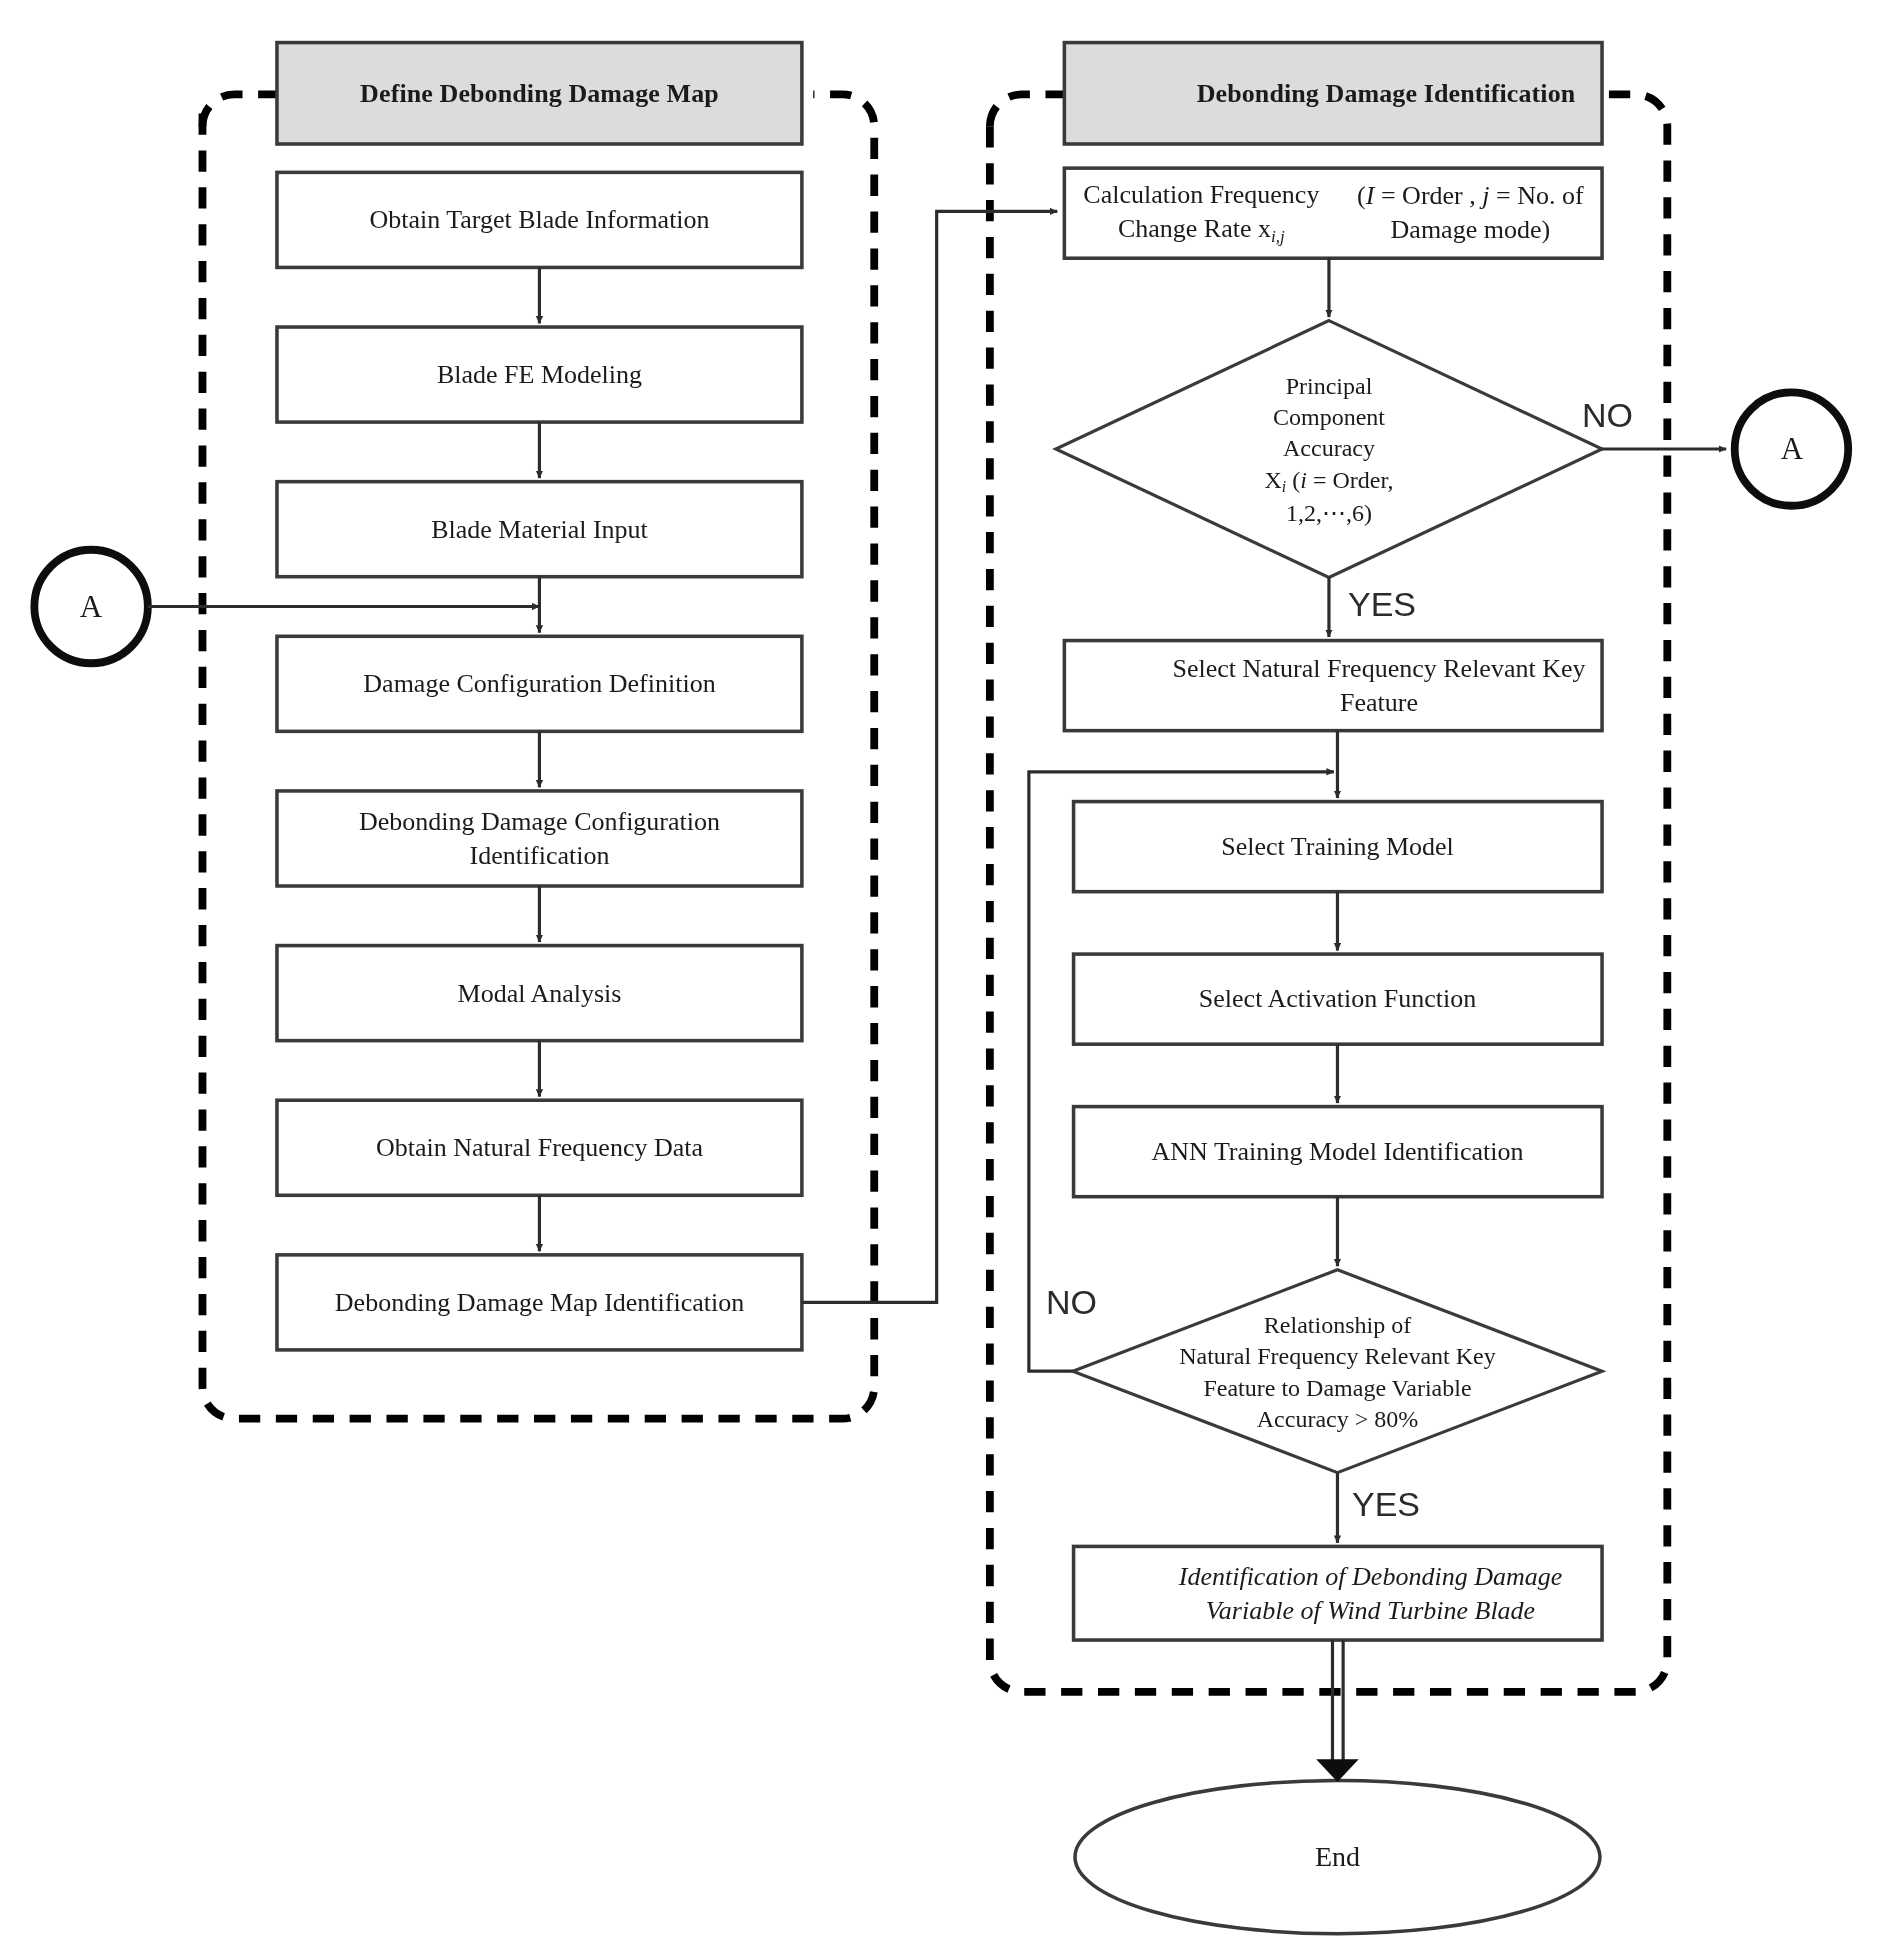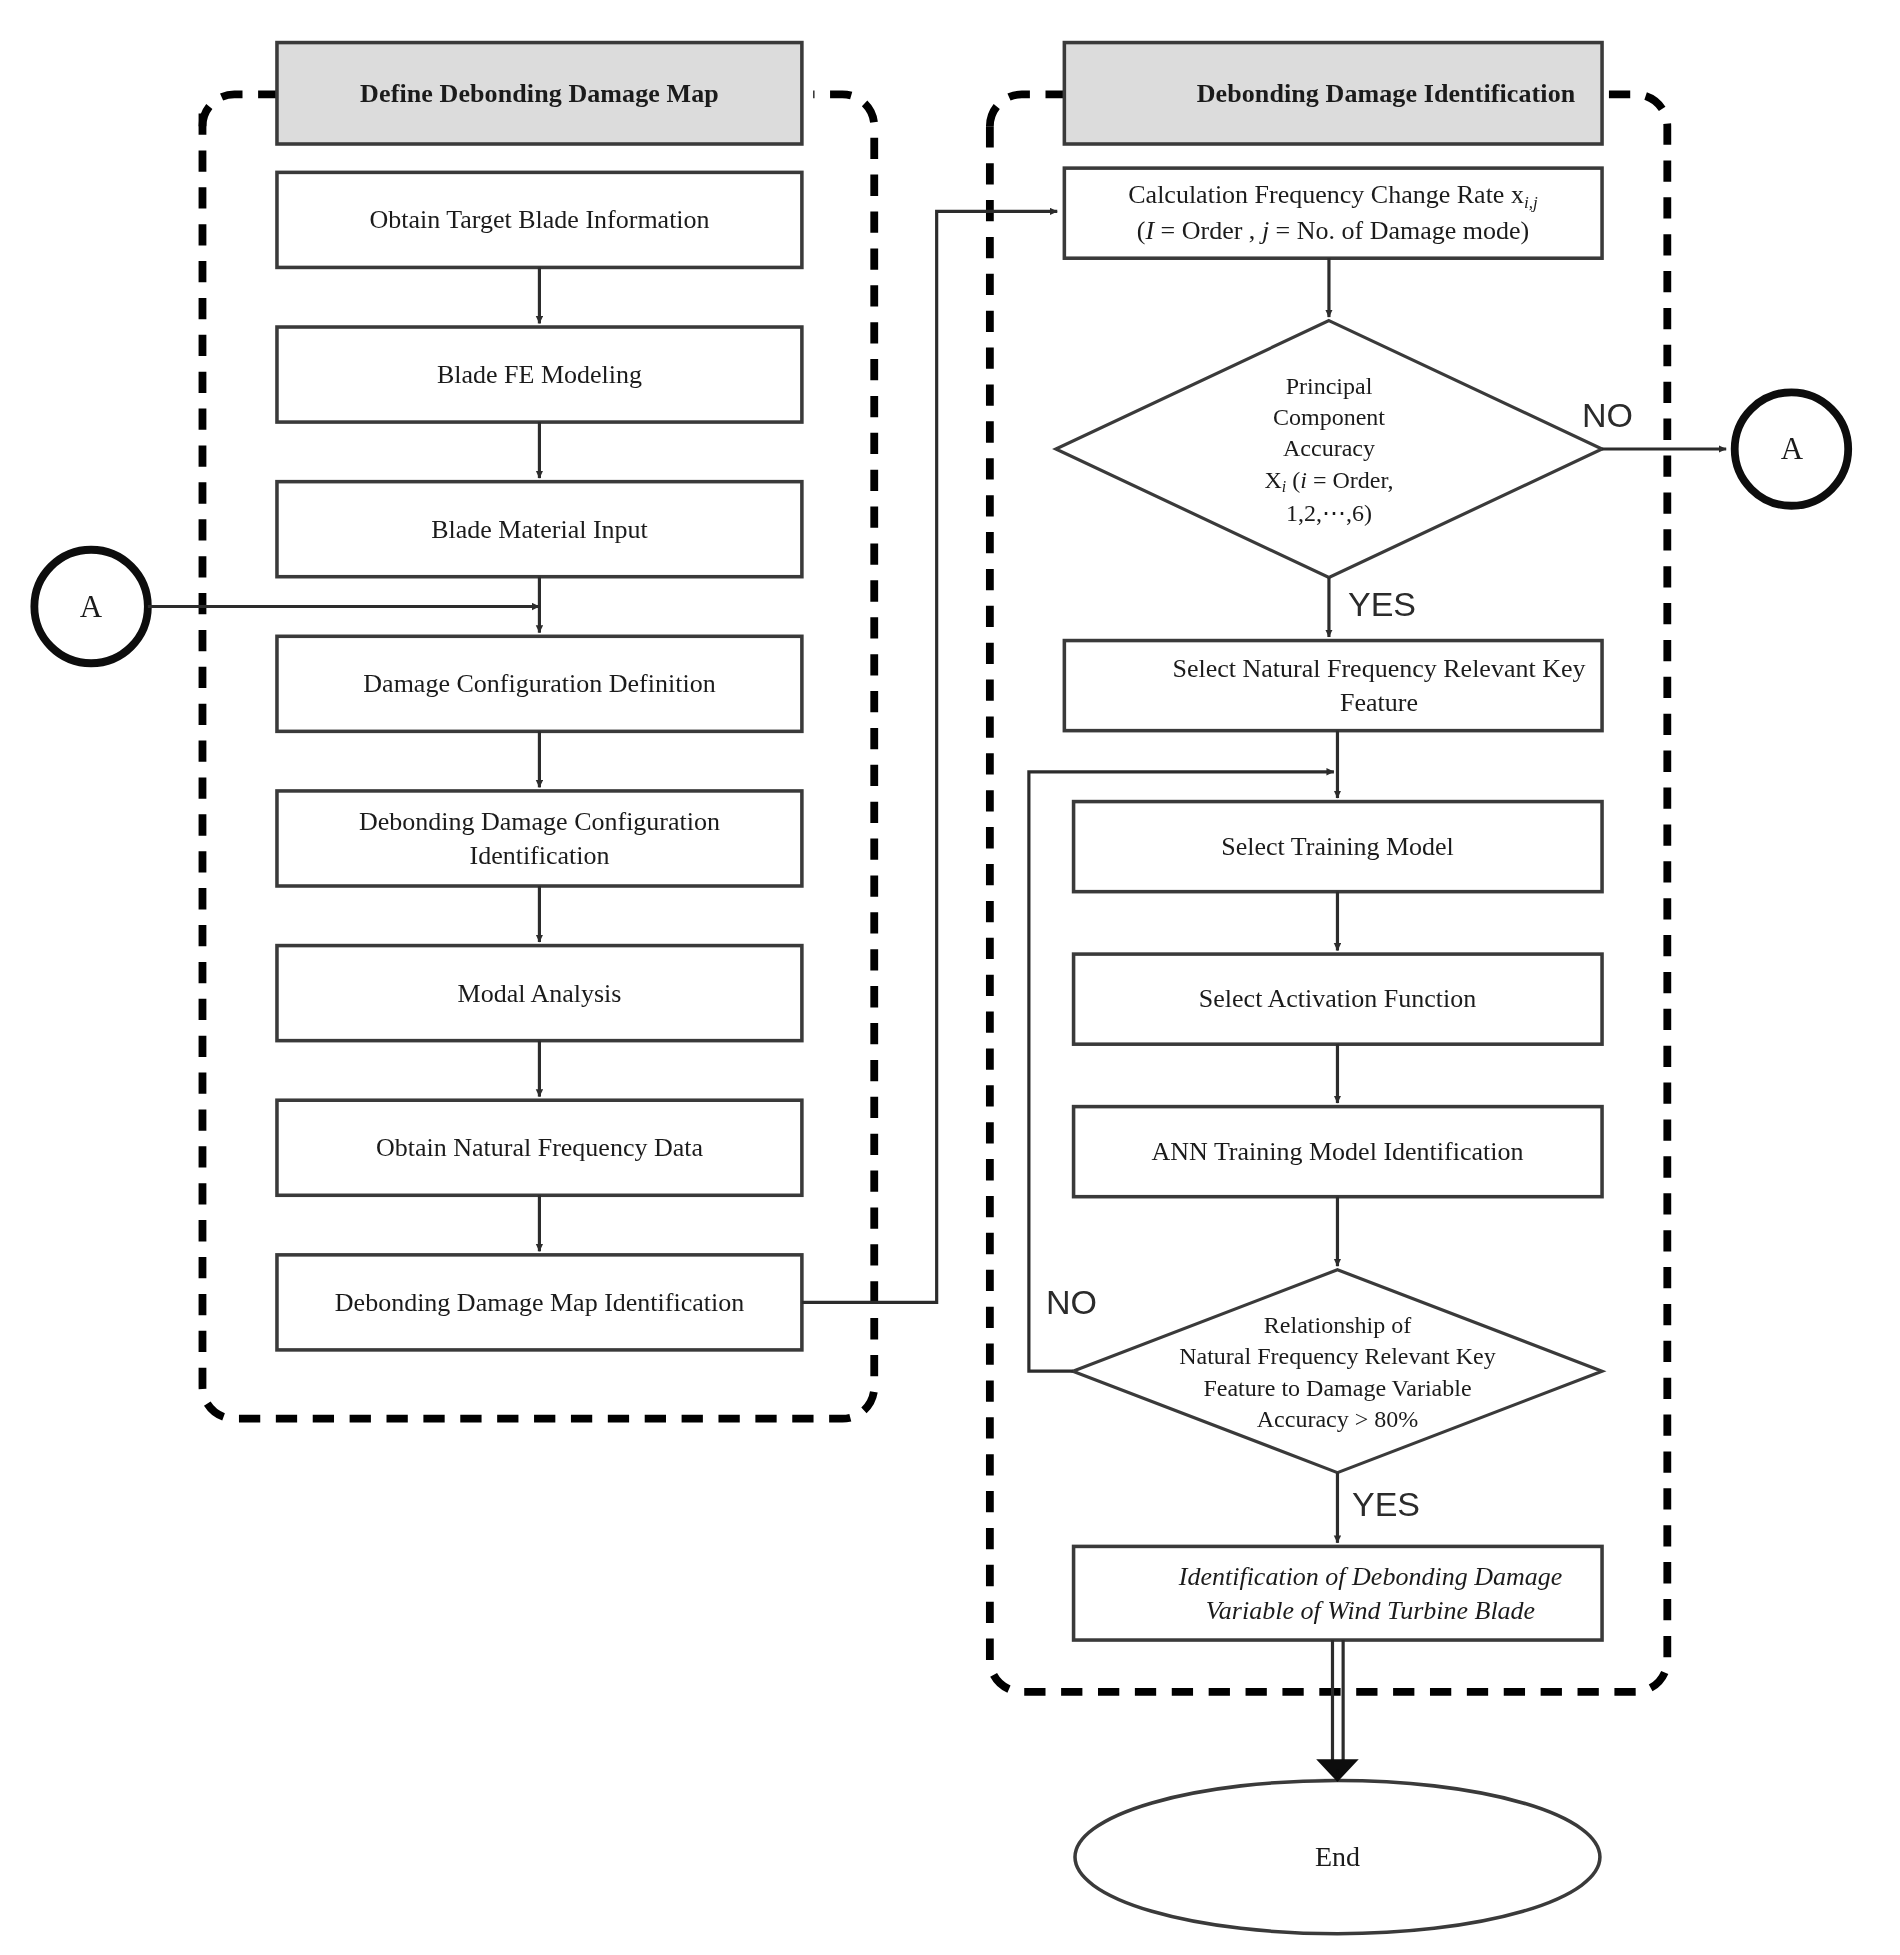--- a/index.html
+++ b/index.html
@@ -122,21 +122,21 @@
   <div class="nodetext box-label" style="left:277px;top:636px;width:525px;height:95px;">Damage Configuration Definition</div>
   <div class="nodetext box-label ml" style="left:277px;top:791px;width:525px;height:95px;white-space:pre-line;">Debonding Damage Configuration
 Identification</div>
   <div class="nodetext box-label" style="left:277px;top:946px;width:525px;height:95px;">Modal Analysis</div>
   <div class="nodetext box-label" style="left:277px;top:1100px;width:525px;height:95px;">Obtain Natural Frequency Data</div>
   <div class="nodetext box-label" style="left:277px;top:1255px;width:525px;height:95px;">Debonding Damage Map Identification</div>
 
   <div class="nodetext conn-label" style="left:34px;top:550px;width:114px;height:114px;">A</div>
   <div class="nodetext conn-label" style="left:1735px;top:392px;width:114px;height:114px;">A</div>
 
-  <div class="nodetext box-label" style="left:1064px;top:168px;width:538px;height:90px;flex-direction:column;align-items:center;">
+  <div class="nodetext box-label" style="left:1064px;top:168px;width:538px;height:90px;flex-direction:row;align-items:center;">
     <div>
       <span>Calculation Frequency Change Rate x</span><sub class="sb">i,j</sub>
     </div>
     <div>(<em class="it">I</em> =  Order , <em class="it">j</em> = No. of Damage mode)</div>
   </div>
 
   <div class="nodetext diamond-label" style="left:1180px;top:358px;width:298px;height:184px;flex-direction:column;">
     <div>Principal</div>
     <div>Component</div>
     <div>Accuracy</div>

